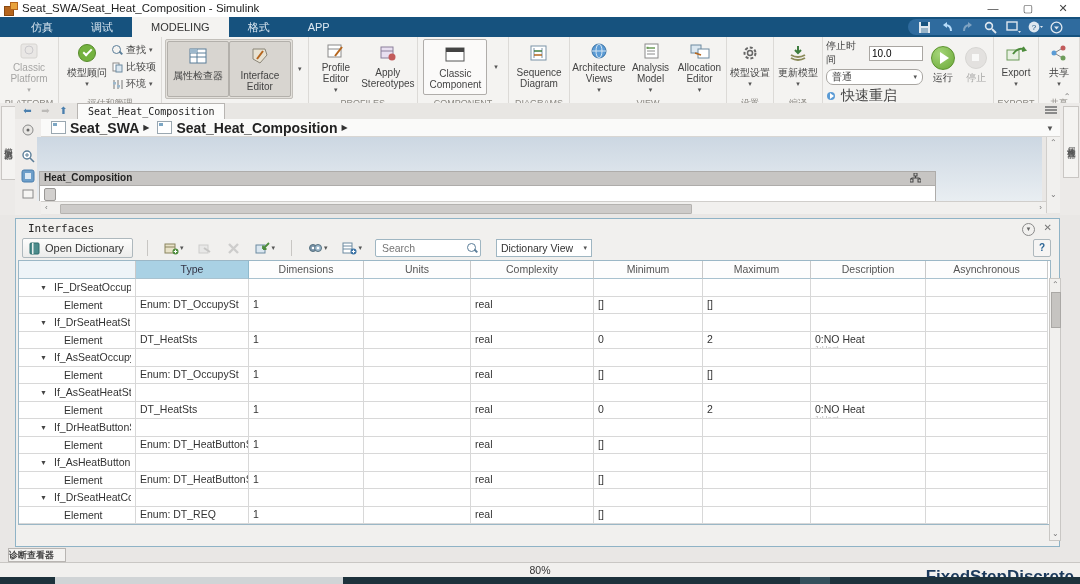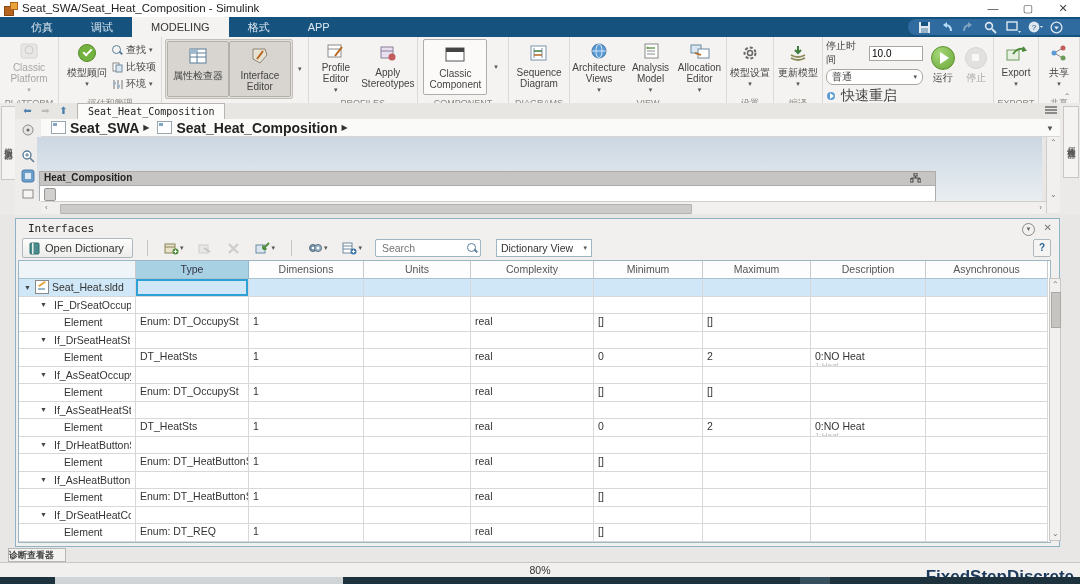--- a/index.html
+++ b/index.html
@@ -690,38 +690,20 @@
         <div class="hcell hl">Type</div>
         <div class="hcell">Dimensions</div>
         <div class="hcell">Units</div>
         <div class="hcell">Complexity</div>
         <div class="hcell">Minimum</div>
         <div class="hcell">Maximum</div>
         <div class="hcell">Description</div>
         <div class="hcell">Asynchronous</div>
       </div>
     <div id="tbody">
-        <div class="trow selected">
-          <div class="tcell tree lvl0">
-            <span class="tarrow">▼</span>
-            <span class="ticon sldd">
-              <i></i>
-              <b></b>
-            </span>
-            <span class="tlabel">Seat_Heat.sldd</span>
-          </div>
-          <div class="tcell focus"></div>
-          <div class="tcell"></div>
-          <div class="tcell"></div>
-          <div class="tcell"></div>
-          <div class="tcell"></div>
-          <div class="tcell"></div>
-          <div class="tcell"></div>
-          <div class="tcell"></div>
-        </div>
         <div class="trow">
           <div class="tcell tree lvl1">
             <span class="tarrow">▼</span>
             <span class="ticon interface"></span>
             <span class="tlabel">IF_DrSeatOccup</span>
           </div>
           <div class="tcell"></div>
           <div class="tcell"></div>
           <div class="tcell"></div>
           <div class="tcell"></div>

